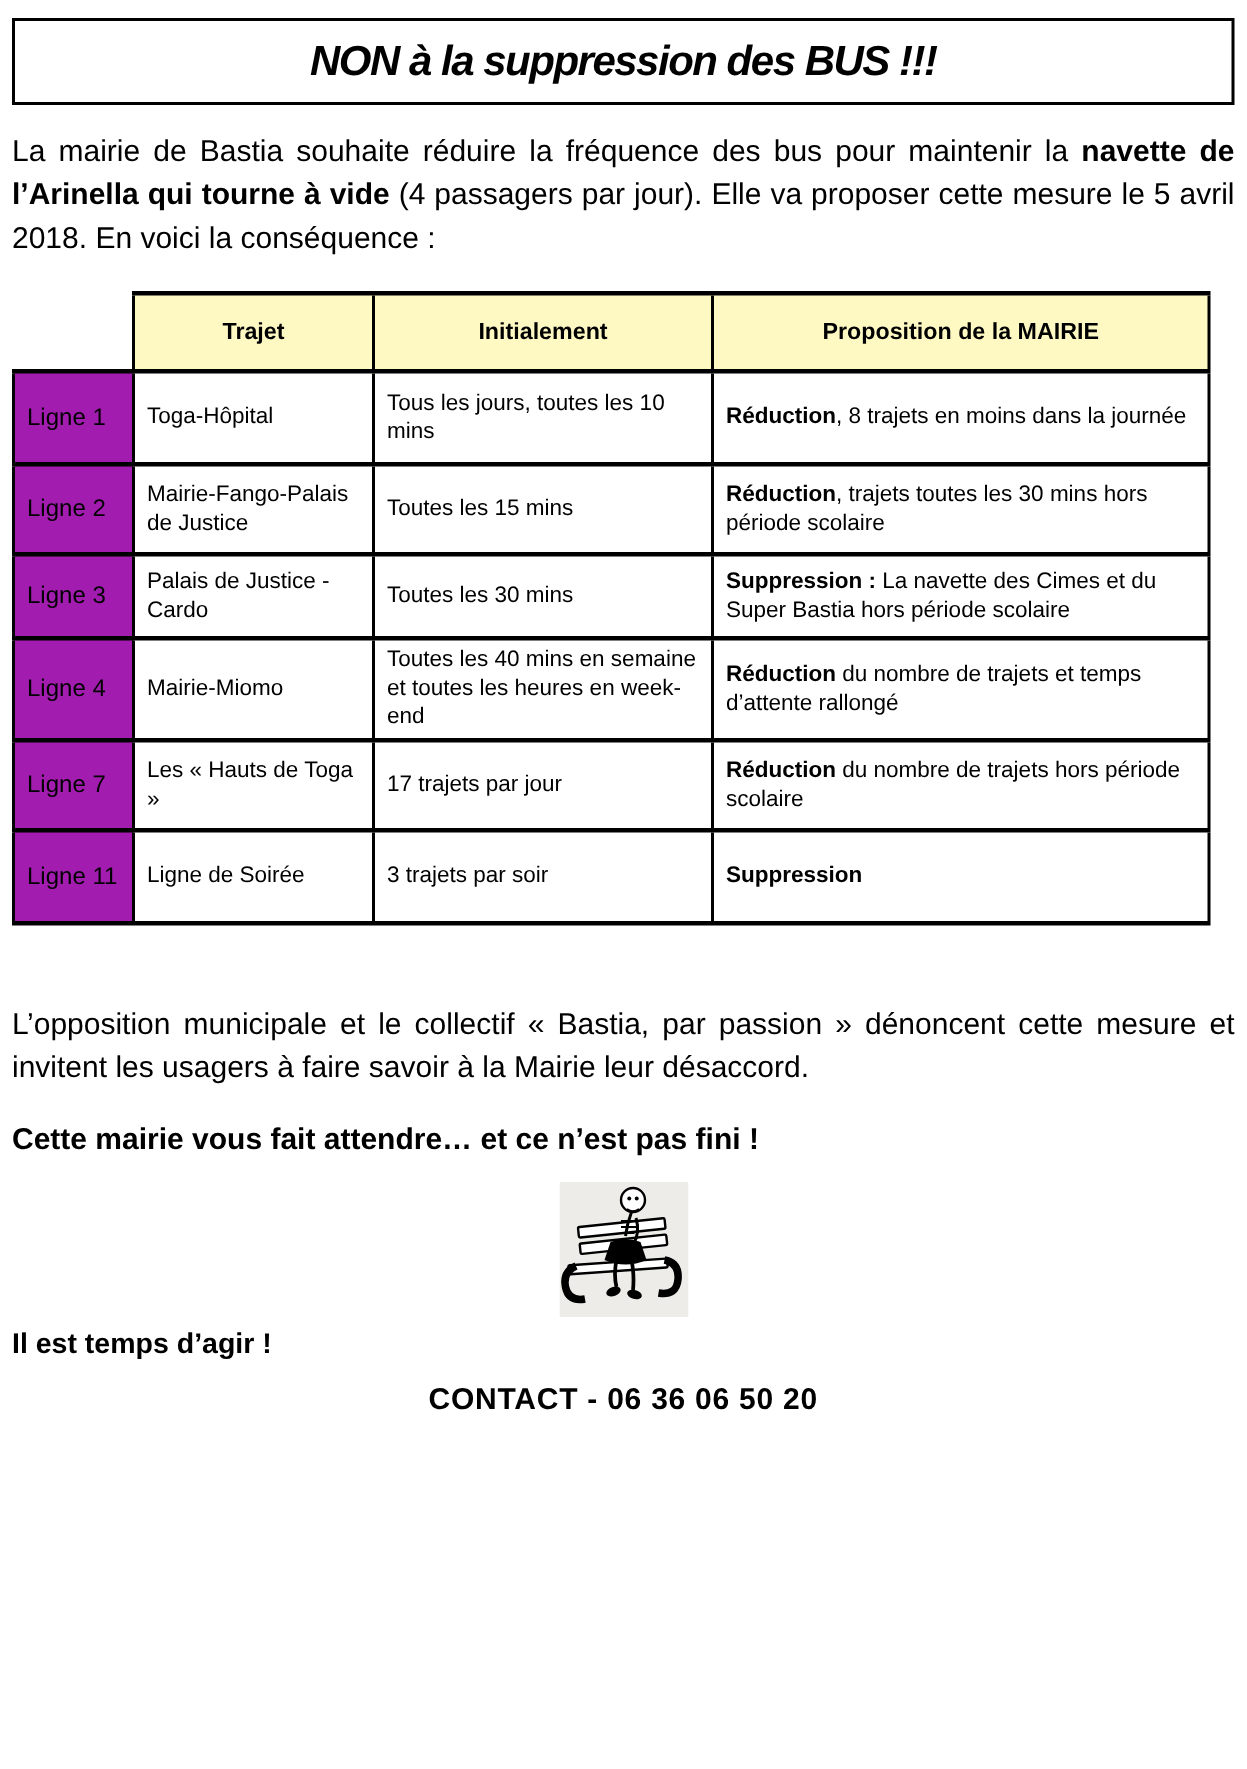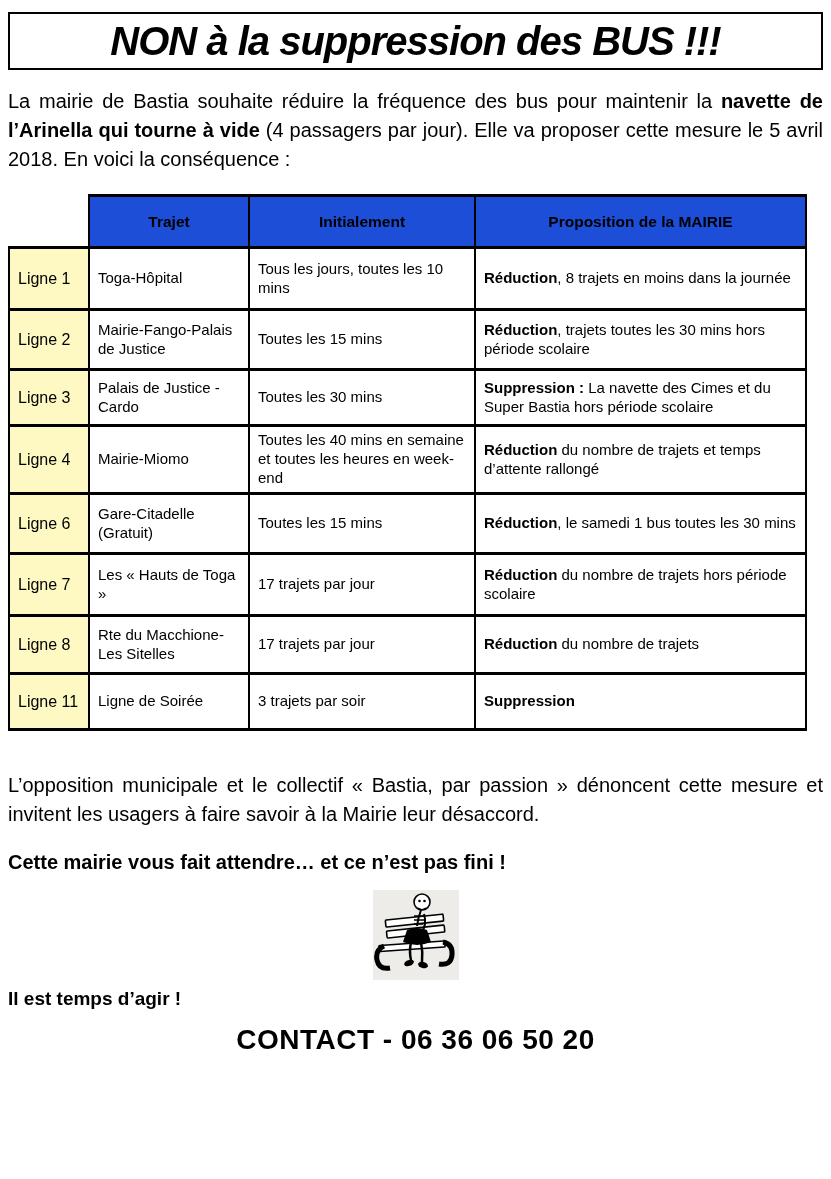--- a/index.html
+++ b/index.html
@@ -9,54 +9,54 @@
     font-family:"Liberation Sans", sans-serif;
     padding:12px 8px 0 8px;
   }
   
   .title-box {
     border:2px solid #000; height:58px; box-sizing:border-box;
     display:flex; align-items:center; justify-content:center;
     margin-bottom:17px; background:#fff;
   }
   .title-box h1 {
-    margin:0; font-size:40px; font-weight:bold; font-style:italic;
+    margin:0; font-size:28px; font-weight:bold; font-style:italic;
     letter-spacing:-1px; white-space:nowrap;
   }
   
   .para { font-size:20px; line-height:1.45; text-align:justify; margin:0; }
   .intro { margin-bottom:20px; }
-  .closing { margin-top:40px; }
+  .closing { margin-top:52px; }
   
   table.bus-table { border-collapse:collapse; width:797px; table-layout:fixed; }
   col.c1 { width:80px; } col.c2 { width:160px; } col.c3 { width:226px; } col.c4 { width:331px; }
   .bus-table th, .bus-table td {
     border:2px solid #000; border-top-width:3px; border-bottom-width:3px;
     padding:3px 8px; vertical-align:middle;
     font-size:15px; line-height:1.25; text-align:left; box-sizing:border-box;
   }
   .bus-table thead tr { height:52px; }
-  .bus-table thead th { background:#1d4ed8; text-align:center; font-weight:bold; font-size:15.5px; }
+  .bus-table thead th { background:#fef9c3; text-align:center; font-weight:bold; font-size:15.5px; }
   .bus-table th.blank { border:none; background:#fff; }
-  .bus-table td.col-ligne { background:#fef9c3; font-size:16px; }
+  .bus-table td.col-ligne { background:#a21caf; font-size:16px; }
   .bus-table tbody tr:nth-child(1){height:62px}
   .bus-table tbody tr:nth-child(2){height:60px}
   .bus-table tbody tr:nth-child(3){height:56px}
   .bus-table tbody tr:nth-child(4){height:68px}
   .bus-table tbody tr:nth-child(5){height:60px}
   .bus-table tbody tr:nth-child(6){height:62px}
   .bus-table tbody tr:nth-child(7){height:58px}
   .bus-table tbody tr:nth-child(8){height:56px}
   .bus-table tbody tr:nth-child(9){height:44px}
   .bus-table tbody tr:nth-child(10){height:38px}
   
   .warning { font-size:20px; font-weight:bold; margin:22px 0 16px 0; }
   .figure  { display:flex; justify-content:center; margin-top:14px; }
   .action  { font-size:19px; font-weight:bold; text-align:left; margin:8px 0 0 0; }
-  .contact { font-size:28px; font-weight:bold; text-align:center; margin:14px 0 0 0; letter-spacing:0.5px; }
+  .contact { font-size:20px; font-weight:bold; text-align:center; margin:14px 0 0 0; letter-spacing:0.5px; }
 </style>
 </head>
 <body>
 
 <div class="page">
 
   <div class="title-box">
     <h1>NON à la suppression des BUS !!!</h1>
   </div>
 
@@ -96,36 +96,24 @@
           <td class="col-init">Toutes les 30 mins</td>
           <td class="col-prop"><b>Suppression :</b> La navette des Cimes et du Super Bastia hors période scolaire</td>
         </tr>
         <tr>
           <td class="col-ligne">Ligne 4</td>
           <td class="col-trajet">Mairie-Miomo</td>
           <td class="col-init">Toutes les 40 mins en semaine et toutes les heures en week-end</td>
           <td class="col-prop"><b>Réduction</b> du nombre de trajets et temps d’attente rallongé</td>
         </tr>
         <tr>
-          <td class="col-ligne">Ligne 6</td>
-          <td class="col-trajet">Gare-Citadelle (Gratuit)</td>
-          <td class="col-init">Toutes les 15 mins</td>
-          <td class="col-prop"><b>Réduction</b>, le samedi 1 bus toutes les 30 mins</td>
-        </tr>
-        <tr>
           <td class="col-ligne">Ligne 7</td>
           <td class="col-trajet">Les « Hauts de Toga »</td>
           <td class="col-init">17 trajets par jour</td>
           <td class="col-prop"><b>Réduction</b> du nombre de trajets hors période scolaire</td>
-        </tr>
-        <tr>
-          <td class="col-ligne">Ligne 8</td>
-          <td class="col-trajet">Rte du Macchione-Les Sitelles</td>
-          <td class="col-init">17 trajets par jour</td>
-          <td class="col-prop"><b>Réduction</b> du nombre de trajets</td>
         </tr>
         <tr>
           <td class="col-ligne">Ligne 11</td>
           <td class="col-trajet">Ligne de Soirée</td>
           <td class="col-init">3 trajets par soir</td>
           <td class="col-prop"><b>Suppression</b></td>
         </tr>
       </tbody>
   </table>
 

